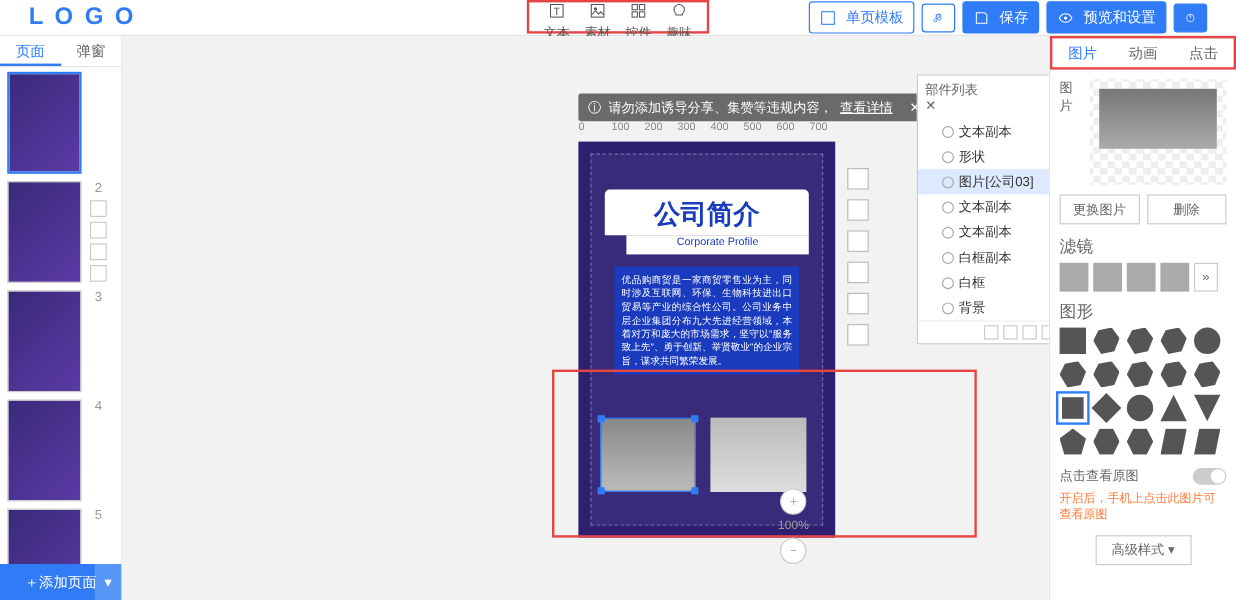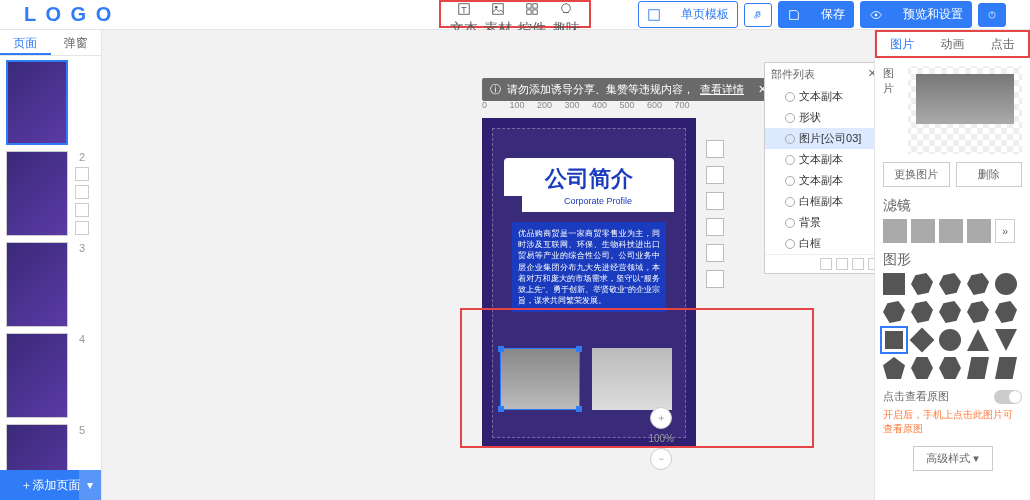--- a/index.html
+++ b/index.html
@@ -2,23 +2,23 @@
 <html><head>
 <meta charset="utf-8">
 <style>
 * { margin:0; padding:0; box-sizing:border-box; font-family:"Microsoft YaHei",Arial,sans-serif; }
 body { width:1030px; height:500px; background:#fff; overflow:hidden; font-size:12px; color:#333; }
 .topbar { height:30px; display:flex; align-items:center; border-bottom:1px solid #e5e5e5; padding:0 24px; position:relative; }
 .logo { color:#2f7cf6; font-weight:700; letter-spacing:2px; font-size:20px; }
 .toolbar-top { position:absolute; left:50%; top:0; transform:translateX(-50%); display:flex; border:2px solid #e64545; padding:0 6px; height:28px; align-items:flex-start; }
 .toolbar-top .item { width:34px; text-align:center; cursor:pointer; }
 .toolbar-top .ic { width:16px; height:14px; margin:0 auto 1px; }
-.toolbar-top .lbl { font-size:14px; color:#555; }
+.toolbar-top .lbl { font-size:11px; color:#555; }
 .topbar-right { margin-left:auto; display:flex; gap:6px; align-items:center; }
-.btn { border:1px solid #2f7cf6; color:#2f7cf6; padding:4px 8px; border-radius:3px; display:flex; align-items:center; gap:20px; font-size:12px; cursor:pointer; background:#fff; }
+.btn { border:1px solid #2f7cf6; color:#2f7cf6; padding:4px 8px; border-radius:3px; display:flex; align-items:center; gap:8px; font-size:12px; cursor:pointer; background:#fff; }
 .btn.save { background:#2f7cf6; color:#fff; }
 .btn.prev { background:#2f7cf6; color:#fff; }
 .btn.small { width:28px; justify-content:center; }
 .btn svg { width:14px; height:14px; }
 
 .main { display:flex; height:470px; }
 .leftcol { width:102px; border-right:1px solid #e5e5e5; display:flex; flex-direction:column; }
 .lefttabs { display:flex; height:26px; border-bottom:1px solid #e5e5e5; }
 .lefttabs div { flex:1; text-align:center; line-height:26px; font-size:12px; color:#666; cursor:pointer; }
 .lefttabs .act { color:#2f7cf6; border-bottom:2px solid #2f7cf6; }
@@ -50,21 +50,21 @@
 .selimg { position:absolute; left:398px; top:318px; width:80px; height:62px; border:1px solid #2f7cf6; background:linear-gradient(#888,#bbb); }
 .selimg .h { position:absolute; width:6px; height:6px; background:#2f7cf6; }
 .selimg .h.tl{left:-3px;top:-3px}.selimg .h.tr{right:-3px;top:-3px}.selimg .h.bl{left:-3px;bottom:-3px}.selimg .h.br{right:-3px;bottom:-3px}
 .img2 { position:absolute; left:490px; top:318px; width:80px; height:62px; background:linear-gradient(#bbb,#ddd); }
 .zoom { position:absolute; right:200px; bottom:30px; display:flex; flex-direction:column; align-items:center; gap:4px; color:#999; font-size:10px; }
 .zoom .zb { width:22px; height:22px; border:1px solid #ccc; border-radius:50%; background:#fff; display:flex; align-items:center; justify-content:center; cursor:pointer; }
 .sidetools { position:absolute; left:604px; top:110px; display:flex; flex-direction:column; gap:8px; }
 .sidetools .st { width:18px; height:18px; border:1px solid #bbb; background:#fff; cursor:pointer; }
 
 .parts { position:absolute; left:662px; top:32px; width:120px; background:#fff; border:1px solid #ccc; font-size:11px; }
-.parts .hd { padding:4px 6px; display:flex; justify-content:space-between; color:#666; }
+.parts .hd { padding:4px 6px; display:flex; justify-content:space-between; color:#666;flex-direction:column; }
 .parts .row { padding:3px 20px; display:flex; align-items:center; gap:4px; cursor:pointer; }
 .parts .row.sel { background:#dce9ff; }
 .parts .eye { width:10px; height:10px; border:1px solid #aaa; border-radius:50%; }
 .parts .ft { display:flex; justify-content:flex-end; gap:4px; padding:3px; border-top:1px solid #eee; }
 .parts .ft .fb { width:12px; height:12px; border:1px solid #ccc; cursor:pointer; }
 
 .rightcol { width:156px; border-left:1px solid #e5e5e5; display:flex; flex-direction:column; }
 .rtabs { display:flex; height:28px; border:2px solid #e64545; }
 .rtabs div { flex:1; text-align:center; line-height:24px; font-size:12px; cursor:pointer; color:#666; }
 .rtabs .act { color:#2f7cf6; }
@@ -261,25 +261,25 @@
       <div class="row">
           <span class="eye"></span>
           <span>文本副本</span>
         </div>
       <div class="row">
           <span class="eye"></span>
           <span>白框副本</span>
         </div>
       <div class="row">
           <span class="eye"></span>
+          <span>白框</span>
+        </div>
+      <div class="row">
+          <span class="eye"></span>
           <span>背景</span>
-        </div>
-      <div class="row">
-          <span class="eye"></span>
-          <span>白框</span>
         </div>
       <div class="ft">
           <div class="fb"></div>
           <div class="fb"></div>
           <div class="fb"></div>
           <div class="fb"></div>
         </div>
     </div>
   </div>
 

